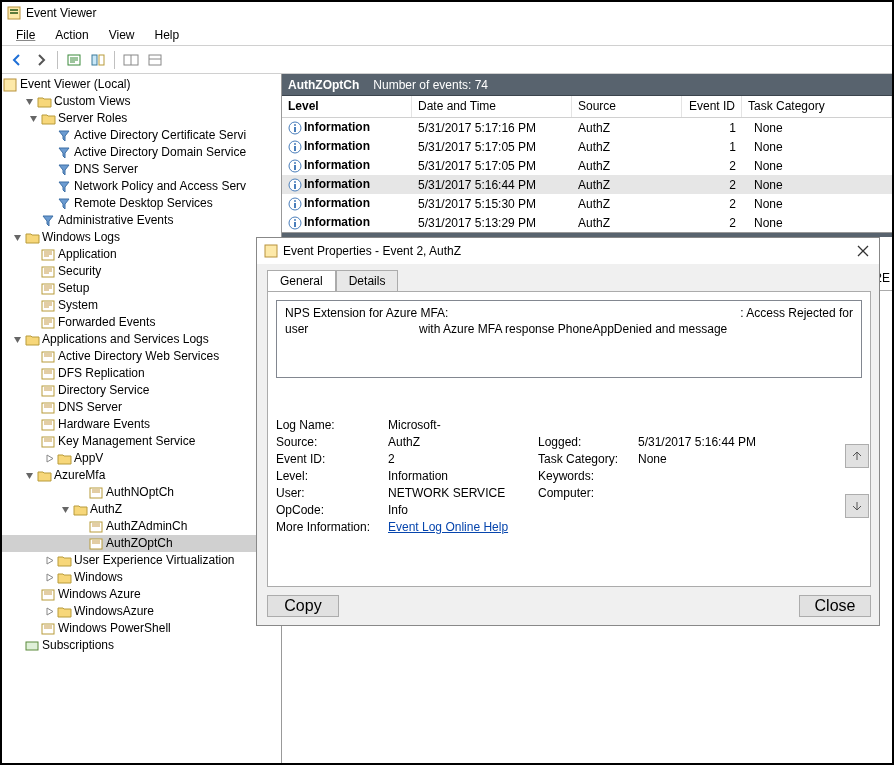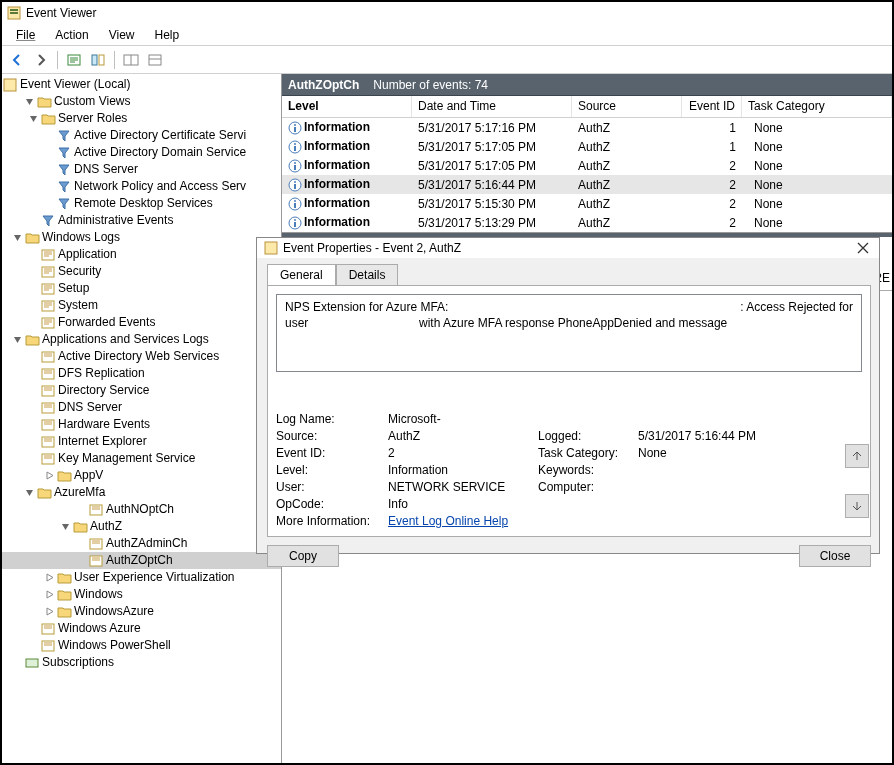--- a/index.html
+++ b/index.html
@@ -70,21 +70,21 @@
   .dlg-body { flex:1; padding: 6px 8px 8px 10px; display:flex;flex-direction:column;}
   .dlg-tabs { display:flex;}
   .dlg-tab { padding:3px 12px;border:1px solid #ababab;border-bottom:none;font-size:12px;background:#fff;}
   .dlg-tab:not(.active){background:#e8e8e8;}
   .dlg-tab-page { flex:1;border:1px solid #ababab;background:#fff;padding:8px;display:flex;flex-direction:column;}
   .msg-box { border:1px solid #828790;background:#fff;height:78px;padding:4px 8px;font-size:12px;line-height:16px;overflow:auto;}
   .props-table { display:grid; grid-template-columns: 112px 150px 100px 1fr; row-gap:3px; font-size:12px;}
   .props-table .lbl { color:#000;}
   .props-table a{color:#0645ad;text-decoration:underline;}
   .dlg-buttons { display:flex;justify-content:space-between;padding-top:8px;}
-  .dlg-buttons button{ width:72px;height:22px;background:#e1e1e1;border:1px solid #acacac;font-size:12px;cursor:default;}
+  .dlg-buttons button{ width:72px;height:22px;background:#e1e1e1;border:1px solid #acacac;font-size:16px;cursor:default;}
   .nav-btns { position:absolute; right:10px; top:206px; display:flex;flex-direction:column;gap:26px;}
   .nav-btns .navb{ width:24px;height:24px;border:1px solid #adadad;background:#e1e1e1;display:flex;align-items:center;justify-content:center;}
   
   
   svg { display: block; }
 </style>
 </head>
 <body>
 
 <div class="title-bar">
@@ -350,29 +350,20 @@
           </span>
           <span class="tree-label">Hardware Events</span>
         </div>
       <div class="tree-row" style="padding-left:38px">
           <span class="icon">
             <svg width="14" height="12">
               <rect x="1" y="1" width="12" height="10" fill="#fff" stroke="#b89b3b"></rect>
               <path d="M3 3h8M3 5h8" stroke="#c69c4b"></path>
             </svg>
           </span>
-          <span class="tree-label">Internet Explorer</span>
-        </div>
-      <div class="tree-row" style="padding-left:38px">
-          <span class="icon">
-            <svg width="14" height="12">
-              <rect x="1" y="1" width="12" height="10" fill="#fff" stroke="#b89b3b"></rect>
-              <path d="M3 3h8M3 5h8" stroke="#c69c4b"></path>
-            </svg>
-          </span>
           <span class="tree-label">Key Management Service</span>
         </div>
       <div class="tree-row" style="padding-left:40px">
           <span class="twisty">
             <svg width="9" height="9">
               <path d="M2 1 L8 4.5 L2 8 Z" fill="none" stroke="#888"></path>
             </svg>
           </span>
           <span class="icon">
             <svg width="15" height="12">
@@ -453,41 +444,41 @@
               <path d="M2 1 L8 4.5 L2 8 Z" fill="none" stroke="#888"></path>
             </svg>
           </span>
           <span class="icon">
             <svg width="15" height="12">
               <path d="M1 2h5l1 1h7v8H1z" fill="#f7d77a" stroke="#b89b3b"></path>
             </svg>
           </span>
           <span class="tree-label">Windows</span>
         </div>
+      <div class="tree-row" style="padding-left:38px">
+          <span class="icon">
+            <svg width="14" height="12">
+              <rect x="1" y="1" width="12" height="10" fill="#fff" stroke="#b89b3b"></rect>
+              <path d="M3 3h8M3 5h8" stroke="#c69c4b"></path>
+            </svg>
+          </span>
+          <span class="tree-label">Windows Azure</span>
+        </div>
       <div class="tree-row" style="padding-left:40px">
           <span class="twisty">
             <svg width="9" height="9">
               <path d="M2 1 L8 4.5 L2 8 Z" fill="none" stroke="#888"></path>
             </svg>
           </span>
           <span class="icon">
             <svg width="15" height="12">
               <path d="M1 2h5l1 1h7v8H1z" fill="#f7d77a" stroke="#b89b3b"></path>
             </svg>
           </span>
           <span class="tree-label">WindowsAzure</span>
-        </div>
-      <div class="tree-row" style="padding-left:38px">
-          <span class="icon">
-            <svg width="14" height="12">
-              <rect x="1" y="1" width="12" height="10" fill="#fff" stroke="#b89b3b"></rect>
-              <path d="M3 3h8M3 5h8" stroke="#c69c4b"></path>
-            </svg>
-          </span>
-          <span class="tree-label">Windows Azure</span>
         </div>
       <div class="tree-row" style="padding-left:38px">
           <span class="icon">
             <svg width="14" height="12">
               <rect x="1" y="1" width="12" height="10" fill="#fff" stroke="#b89b3b"></rect>
               <path d="M3 3h8M3 5h8" stroke="#c69c4b"></path>
             </svg>
           </span>
           <span class="tree-label">Windows PowerShell</span>
         </div>
@@ -585,21 +576,21 @@
         </div>
     </div>
     <div class="preview-pane" style="position:relative;">
       <div class="preview-title">Event 2, AuthZ</div>
       <div class="tabs">
         <div class="tab active">General</div>
         <div class="tab">Details</div>
       </div>
       <div style="position:absolute;right:2px;top:34px;font-size:12px;color:#000;">32E</div>
 
-      <div class="dialog" style="top:0;left:-26px;width:624px;height:317px;">
+      <div class="dialog" style="top:0;left:-26px;width:624px;height:389px;">
         <div class="dialog-title">
           <span class="dlg-icon">
               <svg width="14" height="14">
                 <rect x="1" y="1" width="12" height="12" fill="#fde9a9" stroke="#b7923c"></rect>
               </svg>
             </span>
           <span class="dlg-text">Event Properties - Event 2, AuthZ</span>
           <span class="dlg-close">
               <svg width="12" height="12">
                 <path d="M1 1 L11 11 M11 1 L1 11" stroke="#333" stroke-width="1.3"></path>

